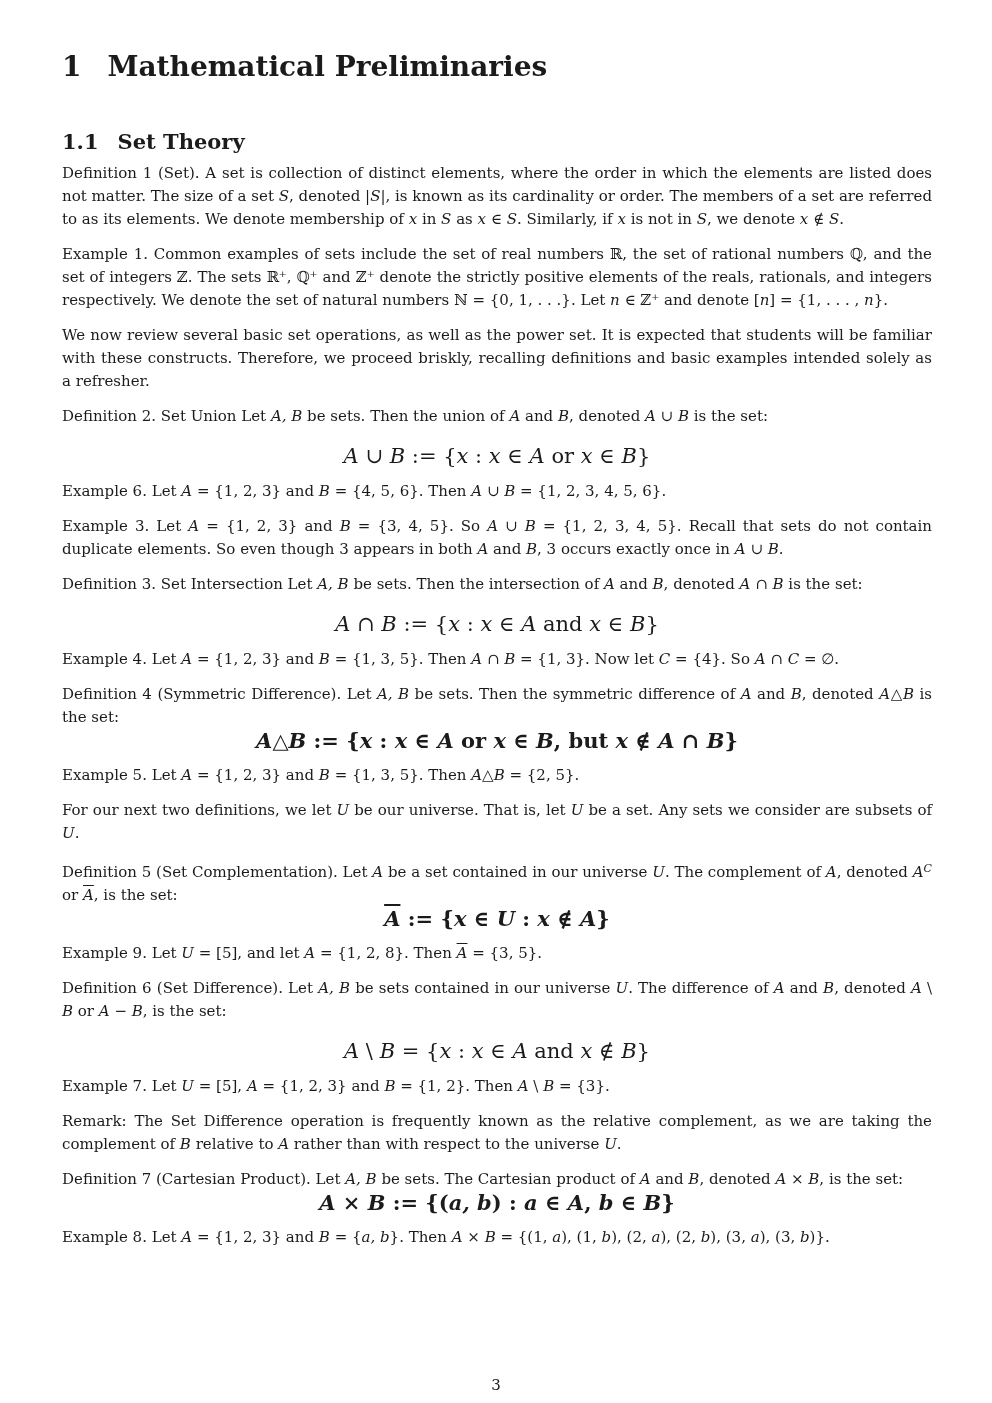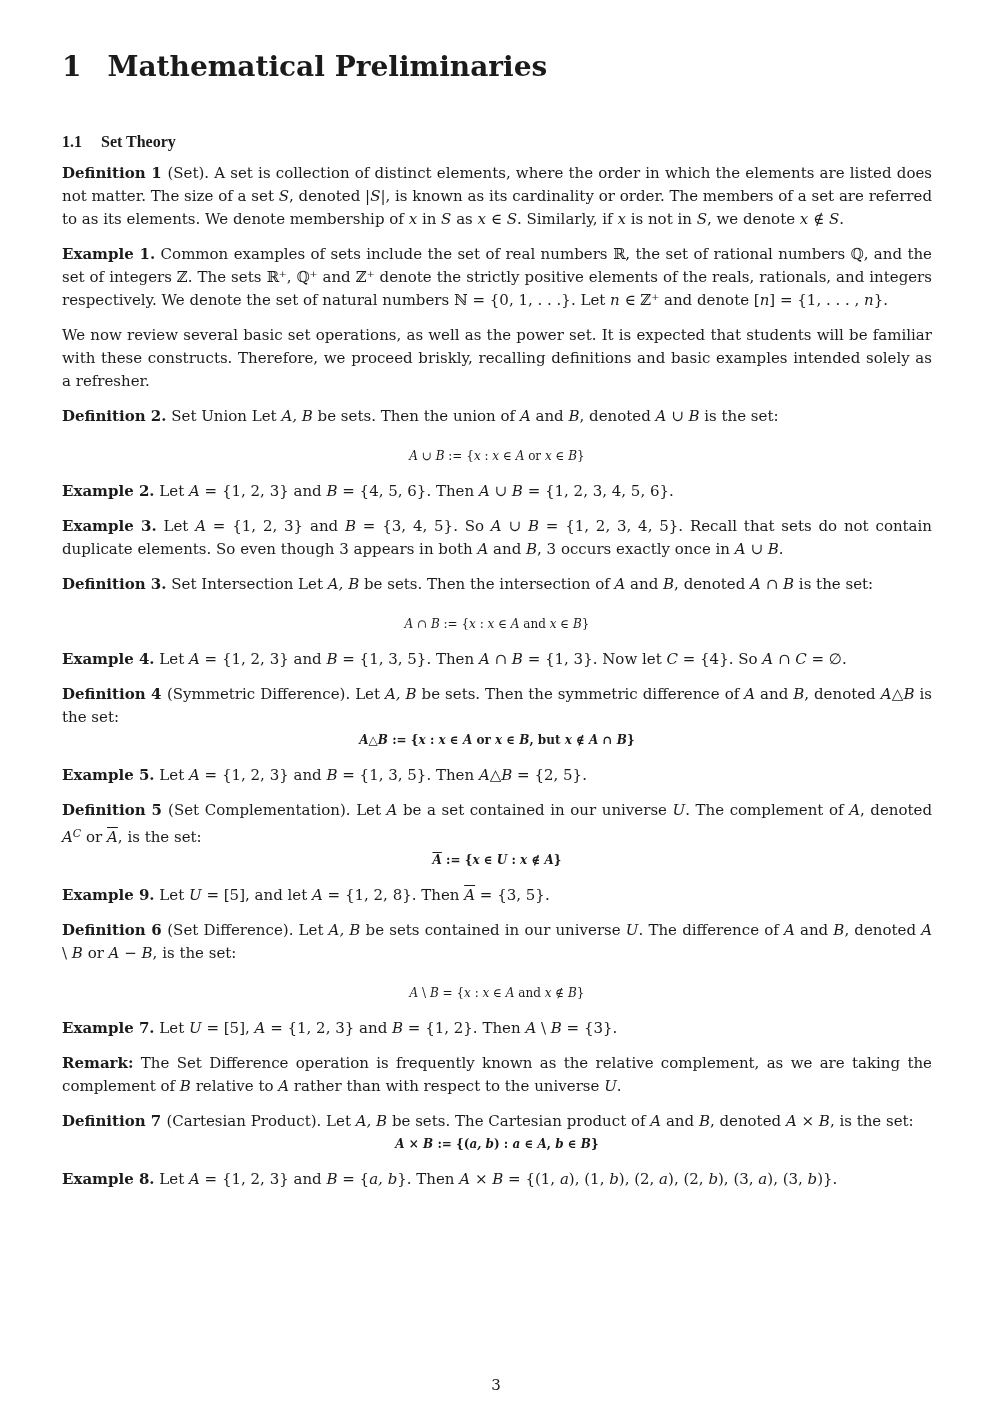--- a/index.html
+++ b/index.html
@@ -19,41 +19,40 @@
     top: 50px;
   }
   h1 {
     font-size: 28px;
     font-weight: bold;
     line-height: 34px;
     margin: 0 0 46px 0;
   }
   h1 .num { margin-right: 26px; }
   h2 {
-    font-size: 16px;
+    font-size: 21px;
     font-weight: bold;
     line-height: 24px;
     margin: 0 0 8px 0;
-    font-family: Liberation Serif, serif;
   }
   h2 .num { margin-right: 19px; }
   p {
     font-size: 15px;
     line-height: 23px;
     margin: 0 0 12px 0;
     text-align: justify;
   }
   .eq {
-    font-size: 12px;
+    font-size: 21px;
     line-height: 23px;
     margin: 17px 0 12px 0;
     text-align: center;
   }
   .eq.tight { margin-top: -12px; font-weight: bold; }
-  .bf  { font-weight: bold; }
+  .bf  { font-weight: normal; }
   .it  { }
   .mi  { font-style: italic; }
   .msup { font-style: italic; font-size: 11px; vertical-align: 5px; }
   .mov { font-style: italic; text-decoration: overline; }
   .pageno {
     position: absolute;
     bottom: 9px;
     left: 0;
     width: 100%;
     text-align: center;
@@ -65,28 +64,29 @@
 
 <div class="page" style="background: rgb(255, 255, 255);">
   <div class="content">
       <h1><span class="num">1</span><span>Mathematical Preliminaries</span></h1>
       <h2><span class="num">1.1</span><span>Set Theory</span></h2>
       <p><span class="bf">Definition 1 </span><span class="rm">(Set). A </span><span class="it">set</span><span class="rm"> is collection of distinct elements, where the order in which the elements are listed does not matter. The size of a set </span><span class="mi">S</span><span class="rm">, denoted </span><span class="mi">|S|</span><span class="rm">, is known as its </span><span class="it">cardinality</span><span class="rm"> or </span><span class="it">order</span><span class="rm">. The members of a set are referred to as its elements. We denote membership of </span><span class="mi">x</span><span class="rm"> in </span><span class="mi">S</span><span class="rm"> as </span><span class="mi">x</span><span class="rm"> ∈ </span><span class="mi">S</span><span class="rm">. Similarly, if </span><span class="mi">x</span><span class="rm"> is not in </span><span class="mi">S</span><span class="rm">, we denote </span><span class="mi">x</span><span class="rm"> ∉ </span><span class="mi">S</span><span class="rm">.</span></p>
       <p><span class="bf">Example 1.</span><span class="rm"> Common examples of sets include the set of real numbers ℝ, the set of rational numbers ℚ, and the set of integers ℤ. The sets ℝ⁺, ℚ⁺ and ℤ⁺ denote the strictly positive elements of the reals, rationals, and integers respectively. We denote the set of natural numbers ℕ = {0, 1, . . .}. Let </span><span class="mi">n</span><span class="rm"> ∈ ℤ⁺ and denote [</span><span class="mi">n</span><span class="rm">] = {1, . . . , </span><span class="mi">n</span><span class="rm">}.</span></p>
       <p><span class="rm">We now review several basic set operations, as well as the power set. It is expected that students will be familiar with these constructs. Therefore, we proceed briskly, recalling definitions and basic examples intended solely as a refresher.</span></p>
       <p><span class="bf">Definition 2.</span><span class="rm"> Set Union Let </span><span class="mi">A, B</span><span class="rm"> be sets. Then the </span><span class="it">union</span><span class="rm"> of </span><span class="mi">A</span><span class="rm"> and </span><span class="mi">B</span><span class="rm">, denoted </span><span class="mi">A</span><span class="rm"> ∪ </span><span class="mi">B</span><span class="rm"> is the set:</span></p>
       <div class="eq"><span class="mi">A</span><span class="rm"> ∪ </span><span class="mi">B</span><span class="rm"> := {</span><span class="mi">x</span><span class="rm"> : </span><span class="mi">x</span><span class="rm"> ∈ </span><span class="mi">A</span><span class="rm"> or </span><span class="mi">x</span><span class="rm"> ∈ </span><span class="mi">B</span><span class="rm">}</span></div>
-      <p><span class="bf">Example 2.</span><span class="rm"> Let </span><span class="mi">A</span><span class="rm"> = {1, 2, 3} and </span><span class="mi">B</span><span class="rm"> = {4, 5, 6}. Then </span><span class="mi">A</span><span class="rm"> ∪ </span><span class="mi">B</span><span class="rm"> = {1, 2, 3, 4, 5, 6}.</span></p>
+      <p><span class="bf">Example 6.</span><span class="rm"> Let </span><span class="mi">A</span><span class="rm"> = {1, 2, 3} and </span><span class="mi">B</span><span class="rm"> = {4, 5, 6}. Then </span><span class="mi">A</span><span class="rm"> ∪ </span><span class="mi">B</span><span class="rm"> = {1, 2, 3, 4, 5, 6}.</span></p>
       <p><span class="bf">Example 3.</span><span class="rm"> Let </span><span class="mi">A</span><span class="rm"> = {1, 2, 3} and </span><span class="mi">B</span><span class="rm"> = {3, 4, 5}. So </span><span class="mi">A</span><span class="rm"> ∪ </span><span class="mi">B</span><span class="rm"> = {1, 2, 3, 4, 5}. Recall that sets do not contain duplicate elements. So even though 3 appears in both </span><span class="mi">A</span><span class="rm"> and </span><span class="mi">B</span><span class="rm">, 3 occurs exactly once in </span><span class="mi">A</span><span class="rm"> ∪ </span><span class="mi">B</span><span class="rm">.</span></p>
       <p><span class="bf">Definition 3.</span><span class="rm"> Set Intersection Let </span><span class="mi">A, B</span><span class="rm"> be sets. Then the </span><span class="it">intersection</span><span class="rm"> of </span><span class="mi">A</span><span class="rm"> and </span><span class="mi">B</span><span class="rm">, denoted </span><span class="mi">A</span><span class="rm"> ∩ </span><span class="mi">B</span><span class="rm"> is the set:</span></p>
       <div class="eq"><span class="mi">A</span><span class="rm"> ∩ </span><span class="mi">B</span><span class="rm"> := {</span><span class="mi">x</span><span class="rm"> : </span><span class="mi">x</span><span class="rm"> ∈ </span><span class="mi">A</span><span class="rm"> and </span><span class="mi">x</span><span class="rm"> ∈ </span><span class="mi">B</span><span class="rm">}</span></div>
       <p><span class="bf">Example 4.</span><span class="rm"> Let </span><span class="mi">A</span><span class="rm"> = {1, 2, 3} and </span><span class="mi">B</span><span class="rm"> = {1, 3, 5}. Then </span><span class="mi">A</span><span class="rm"> ∩ </span><span class="mi">B</span><span class="rm"> = {1, 3}. Now let </span><span class="mi">C</span><span class="rm"> = {4}. So </span><span class="mi">A</span><span class="rm"> ∩ </span><span class="mi">C</span><span class="rm"> = ∅.</span></p>
       <p><span class="bf">Definition 4 </span><span class="rm">(Symmetric Difference). Let </span><span class="mi">A, B</span><span class="rm"> be sets. Then the </span><span class="it">symmetric difference</span><span class="rm"> of </span><span class="mi">A</span><span class="rm"> and </span><span class="mi">B</span><span class="rm">, denoted </span><span class="mi">A</span><span class="rm">△</span><span class="mi">B</span><span class="rm"> is the set:</span></p>
       <div class="eq tight"><span class="mi">A</span><span class="rm">△</span><span class="mi">B</span><span class="rm"> := {</span><span class="mi">x</span><span class="rm"> : </span><span class="mi">x</span><span class="rm"> ∈ </span><span class="mi">A</span><span class="rm"> or </span><span class="mi">x</span><span class="rm"> ∈ </span><span class="mi">B</span><span class="rm">, but </span><span class="mi">x</span><span class="rm"> ∉ </span><span class="mi">A</span><span class="rm"> ∩ </span><span class="mi">B</span><span class="rm">}</span></div>
       <p><span class="bf">Example 5.</span><span class="rm"> Let </span><span class="mi">A</span><span class="rm"> = {1, 2, 3} and </span><span class="mi">B</span><span class="rm"> = {1, 3, 5}. Then </span><span class="mi">A</span><span class="rm">△</span><span class="mi">B</span><span class="rm"> = {2, 5}.</span></p>
+      <p><span class="rm">For our next two definitions, we let </span><span class="mi">U</span><span class="rm"> be our </span><span class="it">universe</span><span class="rm">. That is, let </span><span class="mi">U</span><span class="rm"> be a set. Any sets we consider are subsets of </span><span class="mi">U</span><span class="rm">.</span></p>
       <p><span class="bf">Definition 5 </span><span class="rm">(Set Complementation). Let </span><span class="mi">A</span><span class="rm"> be a set contained in our universe </span><span class="mi">U</span><span class="rm">. The </span><span class="it">complement</span><span class="rm"> of </span><span class="mi">A</span><span class="rm">, denoted </span><span class="mi">A</span><span class="msup">C</span><span class="rm"> or </span><span class="mov">A</span><span class="rm">, is the set:</span></p>
       <div class="eq tight"><span class="mov">A</span><span class="rm"> := {</span><span class="mi">x</span><span class="rm"> ∈ </span><span class="mi">U</span><span class="rm"> : </span><span class="mi">x</span><span class="rm"> ∉ </span><span class="mi">A</span><span class="rm">}</span></div>
       <p><span class="bf">Example 9.</span><span class="rm"> Let </span><span class="mi">U</span><span class="rm"> = [5], and let </span><span class="mi">A</span><span class="rm"> = {1, 2, 8}. Then </span><span class="mov">A</span><span class="rm"> = {3, 5}.</span></p>
       <p><span class="bf">Definition 6 </span><span class="rm">(Set Difference). Let </span><span class="mi">A, B</span><span class="rm"> be sets contained in our universe </span><span class="mi">U</span><span class="rm">. The </span><span class="it">difference</span><span class="rm"> of </span><span class="mi">A</span><span class="rm"> and </span><span class="mi">B</span><span class="rm">, denoted </span><span class="mi">A</span><span class="rm"> \ </span><span class="mi">B</span><span class="rm"> or </span><span class="mi">A</span><span class="rm"> − </span><span class="mi">B</span><span class="rm">, is the set:</span></p>
       <div class="eq"><span class="mi">A</span><span class="rm"> \ </span><span class="mi">B</span><span class="rm"> = {</span><span class="mi">x</span><span class="rm"> : </span><span class="mi">x</span><span class="rm"> ∈ </span><span class="mi">A</span><span class="rm"> and </span><span class="mi">x</span><span class="rm"> ∉ </span><span class="mi">B</span><span class="rm">}</span></div>
       <p><span class="bf">Example 7.</span><span class="rm"> Let </span><span class="mi">U</span><span class="rm"> = [5], </span><span class="mi">A</span><span class="rm"> = {1, 2, 3} and </span><span class="mi">B</span><span class="rm"> = {1, 2}. Then </span><span class="mi">A</span><span class="rm"> \ </span><span class="mi">B</span><span class="rm"> = {3}.</span></p>
       <p><span class="bf">Remark:</span><span class="rm"> The Set Difference operation is frequently known as the </span><span class="it">relative complement</span><span class="rm">, as we are taking the complement of </span><span class="mi">B</span><span class="rm"> relative to </span><span class="mi">A</span><span class="rm"> rather than with respect to the universe </span><span class="mi">U</span><span class="rm">.</span></p>
       <p><span class="bf">Definition 7 </span><span class="rm">(Cartesian Product). Let </span><span class="mi">A, B</span><span class="rm"> be sets. The </span><span class="it">Cartesian product</span><span class="rm"> of </span><span class="mi">A</span><span class="rm"> and </span><span class="mi">B</span><span class="rm">, denoted </span><span class="mi">A</span><span class="rm"> × </span><span class="mi">B</span><span class="rm">, is the set:</span></p>
       <div class="eq tight"><span class="mi">A</span><span class="rm"> × </span><span class="mi">B</span><span class="rm"> := {(</span><span class="mi">a, b</span><span class="rm">) : </span><span class="mi">a</span><span class="rm"> ∈ </span><span class="mi">A</span><span class="rm">, </span><span class="mi">b</span><span class="rm"> ∈ </span><span class="mi">B</span><span class="rm">}</span></div>
       <p><span class="bf">Example 8.</span><span class="rm"> Let </span><span class="mi">A</span><span class="rm"> = {1, 2, 3} and </span><span class="mi">B</span><span class="rm"> = {</span><span class="mi">a, b</span><span class="rm">}. Then </span><span class="mi">A</span><span class="rm"> × </span><span class="mi">B</span><span class="rm"> = {(1, </span><span class="mi">a</span><span class="rm">), (1, </span><span class="mi">b</span><span class="rm">), (2, </span><span class="mi">a</span><span class="rm">), (2, </span><span class="mi">b</span><span class="rm">), (3, </span><span class="mi">a</span><span class="rm">), (3, </span><span class="mi">b</span><span class="rm">)}.</span></p>

